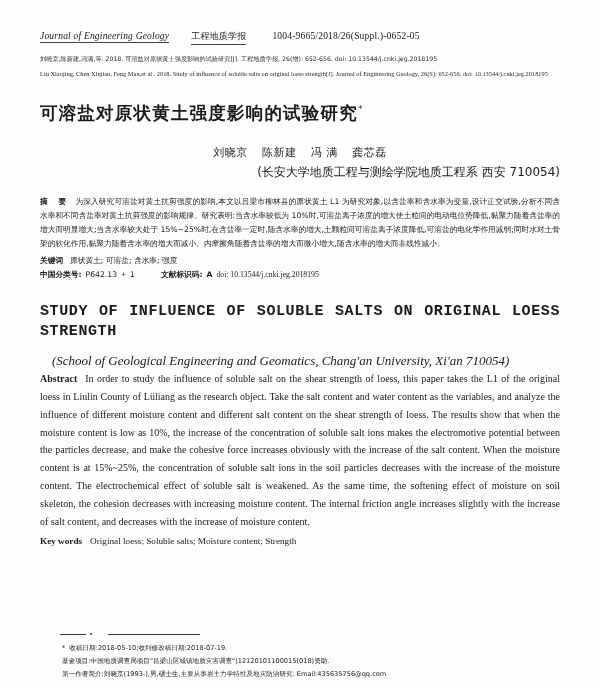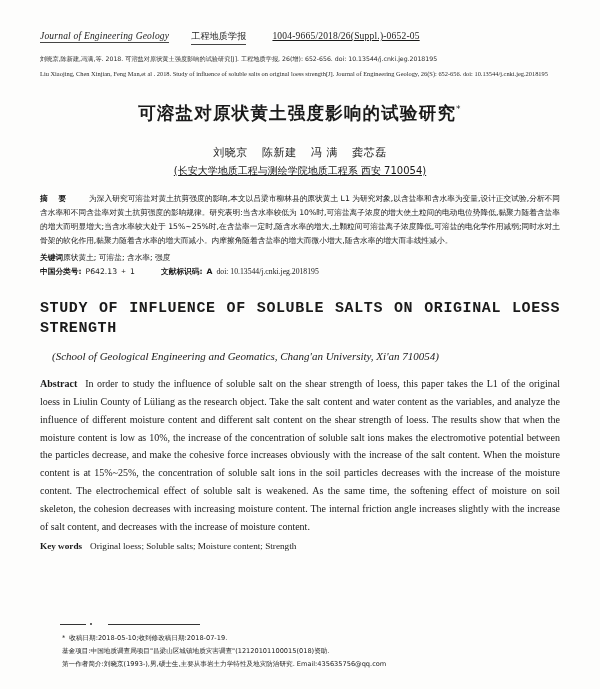--- a/index.html
+++ b/index.html
@@ -44,21 +44,20 @@
     font-size: 9px;
     border-bottom: 0.8px solid #444;
     padding-bottom: 1px;
     margin-left: 22px;
     white-space: nowrap;
   }
   .rh-issn {
     margin-left: 26px;
     font-size: 9.5px;
     white-space: nowrap;
-    text-decoration: underline;
   }
 
   
   .citations {
     font-size: 6.4px;
     line-height: 1.72;
     color: #2a2a2a;
     margin-bottom: 10px;
   }
   .cite-cn {
@@ -66,21 +65,21 @@
     font-size: 6.2px;
   }
   .cite-en {
     font-family: "Liberation Serif", serif;
     font-size: 6.4px;
     margin-top: 3px;
   }
 
   
   .title-cn {
-    text-align: center;
+    text-align: left;
     font-family: "DejaVu Sans", sans-serif;
     font-weight: bold;
     font-size: 17.5px;
     letter-spacing: 1.2px;
     margin-top: 22px;
     margin-bottom: 20px;
   }
   .title-cn .star {
     font-size: 9px;
     vertical-align: super;
@@ -90,48 +89,47 @@
   
   .authors-cn {
     text-align: center;
     font-family: "DejaVu Sans", sans-serif;
     font-size: 11px;
     letter-spacing: 0.6px;
     margin-bottom: 4px;
   }
   .authors-cn span { margin: 0 7px; }
   .affil-cn {
-    text-align: center;
-    font-family: "DejaVu Sans", sans-serif;
-    font-size: 10px;
+    text-align: right;
+    font-family: "DejaVu Sans", sans-serif;
+    font-size: 12px;
     margin-bottom: 14px;
-    text-decoration: underline;
   }
 
   
   .abstract-cn {
     font-family: "DejaVu Sans", sans-serif;
     font-size: 7.7px;
     line-height: 1.85;
     text-align: justify;
     text-justify: inter-character;
     margin-bottom: 2px;
   }
   .abstract-cn .lbl {
     font-weight: bold;
     letter-spacing: 4px;
-    margin-right: 19px;
+    margin-right: 5px;
   }
   .keywords-cn {
     font-family: "DejaVu Sans", sans-serif;
     font-size: 7.7px;
     line-height: 1.85;
     margin-top: 1px;
   }
-  .keywords-cn .lbl { font-weight: bold; }
+  .keywords-cn .lbl { font-weight: bold; margin-right: 7px; }
   .clc-line {
     font-family: "DejaVu Sans", sans-serif;
     font-size: 7.7px;
     line-height: 1.85;
     display: flex;
     gap: 4px;
   }
   .clc-line .lbl { font-weight: bold; }
   .clc-seg-2 { margin-left: 22px; font-weight: bold; }
   .clc-doi { font-family: "Liberation Serif", serif; font-weight: normal; }
@@ -153,23 +151,23 @@
   .authors-en {
     font-family: "Liberation Serif", serif;
     font-size: 9.5px;
     margin-bottom: 3px;
     padding-left: 12px;
   }
   .authors-en span { margin-right: 16px; }
   .affil-en {
     font-family: "Liberation Serif", serif;
     font-style: italic;
-    font-size: 11px;
+    font-size: 13px;
     padding-left: 12px;
-    margin-bottom: 13px;
+    margin-bottom: 1px;
   }
 
   
   .abstract-en {
     font-family: "Liberation Serif", serif;
     font-size: 10px;
     line-height: 1.78;
     text-align: justify;
   }
   .abstract-en .lbl {
@@ -182,21 +180,21 @@
     line-height: 1.78;
     margin-top: 3px;
   }
   .keywords-en .lbl { font-weight: bold; margin-right: 8px; }
 
   
   .footnote-wrap {
     position: absolute;
     left: 40px;
     right: 40px;
-    bottom: 18px;
+    bottom: 8px;
   }
   .fn-rules {
     display: flex;
     align-items: center;
     gap: 4px;
     margin-bottom: 7px;
     padding-left: 20px;
   }
   .fn-rule-short { width: 26px; height: 0; border-top: 1.1px solid #333; }
   .fn-rule-dot { width: 2px; height: 2px; background: #333; border-radius: 50%; }

